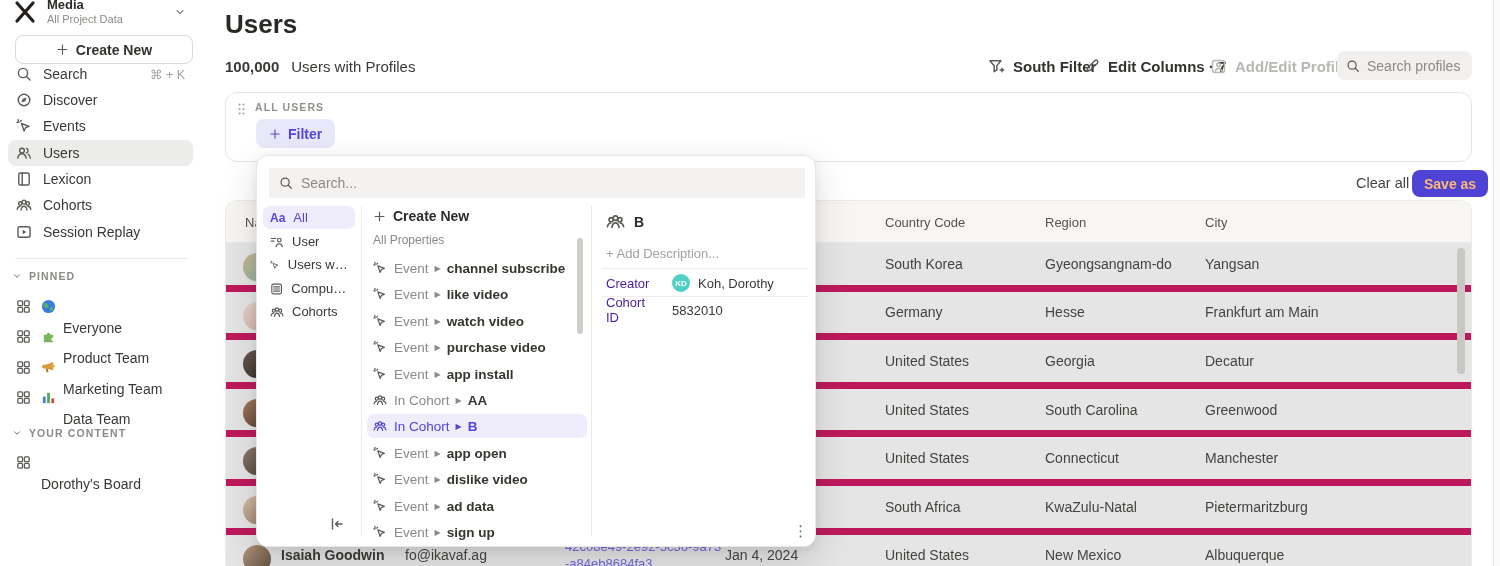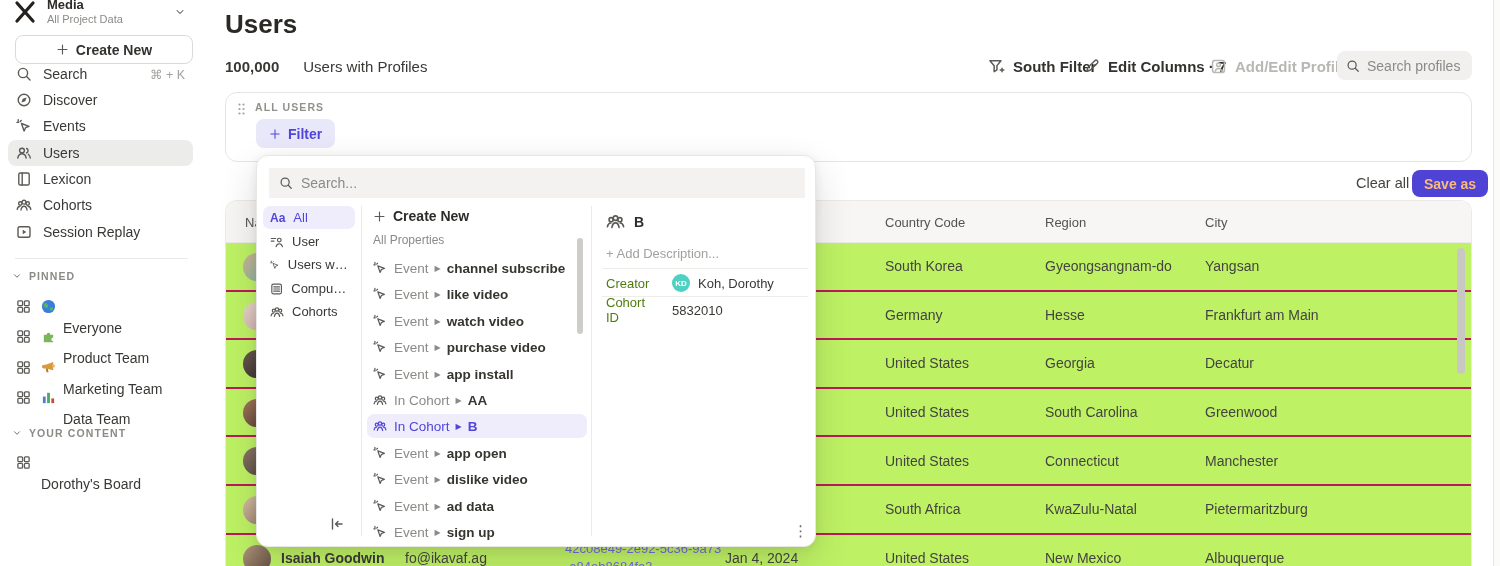--- a/index.html
+++ b/index.html
@@ -29,21 +29,21 @@
   .sec-head { position:absolute; left:12px; height:14px; display:flex; align-items:center; gap:7px;
     font-size:10.5px; letter-spacing:1.1px; color:#8c8a86; font-weight:bold; cursor:pointer; }
   .pin-item { position:absolute; left:8px; width:185px; height:28px; display:flex; align-items:center;
     padding:0 8px; font-size:14px; color:#3a3835; cursor:pointer; }
   .pin-item .emo { margin-left:10px; }
   .pin-item .lbl { margin-left:7px;margin-top:44px; }
   .pin-item .lbl.noemo { margin-left:10px; }
 
   
   .page-title { position:absolute; left:225px; top:9px; font-size:26px; font-weight:bold; color:#2b2926; }
-  .count-row { position:absolute; left:225px; top:58px; font-size:15px; color:#3a3835; display:flex; gap:24px; }
+  .count-row { position:absolute; left:225px; top:58px; font-size:15px; color:#3a3835; display:flex; gap:12px; }
   .count-num { font-weight:bold; }
   .hbtn { position:absolute; top:52px; height:28px; display:flex; align-items:center; gap:8px;
     font-size:15px; font-weight:bold; color:#34322f; cursor:pointer; }
   .hbtn.disabled { color:#b9b7b3; cursor:default; }
   .hbtn.disabled .ic { stroke:#b9b7b3; }
   .srch-box { position:absolute; left:1337px; top:51px; width:135px; height:29px; background:#f1f0ee;
     border-radius:8px; display:flex; align-items:center; padding:0 9px; gap:7px; }
   .srch-box input { border:none; background:transparent; outline:none; font-size:14px; width:95px;
     font-family:"Liberation Sans",sans-serif; color:#3a3835; }
   .srch-box input::placeholder { color:#8c8a86; }
@@ -60,21 +60,21 @@
   .clear-all { position:absolute; left:1356px; top:175px; font-size:14.5px; color:#45433f; cursor:pointer; }
   .saveas-btn { position:absolute; left:1412px; top:170px; height:27px; padding:0 12px; background:#4f43d6;
     border-radius:8px; color:#fdba74; font-size:14px; font-weight:bold; display:flex; align-items:center; cursor:pointer; }
 
   
   .table-card { position:absolute; left:225px; top:200px; width:1247px; height:366px; background:#fff;
     border:1px solid #eceae7; border-bottom:none; border-radius:12px 12px 0 0; overflow:hidden; }
   .thead { height:42px; background:#f7f6f4; border-bottom:1px solid #eceae7; position:relative; }
   .th { position:absolute; top:0; height:42px; display:flex; align-items:center; font-size:13px;
     color:#55534f; cursor:pointer; }
-  .trow { position:relative; height:48.6px; border-bottom:2px solid #be185d; background:#bef264; cursor:pointer; }
+  .trow { position:relative; height:48.6px; border-bottom:7px solid #be185d; background:#e5e5e5; cursor:pointer; }
   .cell { position:absolute; top:0; height:100%; display:flex; align-items:center; font-size:14px; color:#454340; }
   .avatar { position:absolute; left:17px; top:10px; width:28px; height:28px; border-radius:50%; }
   .cell.name { left:55px; font-weight:bold; color:#3a3835; }
   .cell.email { left:179px; }
   .cell.uid { left:339px; width:158px; font-size:13px; color:#7166dd; line-height:1.35; word-break:break-all; }
   .cell.date { left:499px; }
   .cell.country { left:659px; }
   .cell.region { left:819px; }
   .cell.city { left:979px; }
   .tbl-scroll { position:absolute; left:1231px; top:47px; width:8px; height:126px; background:#c9c7c4; border-radius:4px; }
@@ -108,21 +108,21 @@
   .mi.create { font-size:14px; font-weight:bold; color:#2e2c29; }
   .mi.head { font-size:12px; color:#8c8a86; cursor:default; }
   .mid-scroll { position:absolute; left:320px; top:82px; width:6px; height:96px; background:#cfcdca; border-radius:3px; }
 
   
   .pv-title { position:absolute; left:349px; top:56px; display:flex; align-items:center; gap:9px; }
   .pv-title .t { font-size:14px; font-weight:bold; color:#2e2c29; }
   .pv-desc { position:absolute; left:349px; top:90px; font-size:13px; color:#a3a19d; cursor:pointer; }
   .pv-line { position:absolute; left:345px; width:206px; height:1px; background:#efedea; }
   .pv-row { position:absolute; left:349px; width:200px; height:22px; display:flex; align-items:center; }
-  .pv-lbl { width:52px; font-size:13px; color:#4d7c0f; }
+  .pv-lbl { width:52px; font-size:13px; color:#4c1d95; }
   .pv-val { font-size:13px; color:#3a3835; display:flex; align-items:center; gap:8px; margin-left:14px; }
   .kd-av { width:18px; height:18px; border-radius:50%; background:#4ed0c2; color:#fff; font-size:8px;
     font-weight:bold; display:flex; align-items:center; justify-content:center; }
   .pv-kebab { position:absolute; left:536px; top:366px; font-size:15px; color:#6b6966; cursor:pointer; letter-spacing:0; }
 </style>
 </head>
 <body>
 
 <div id="app">
 

